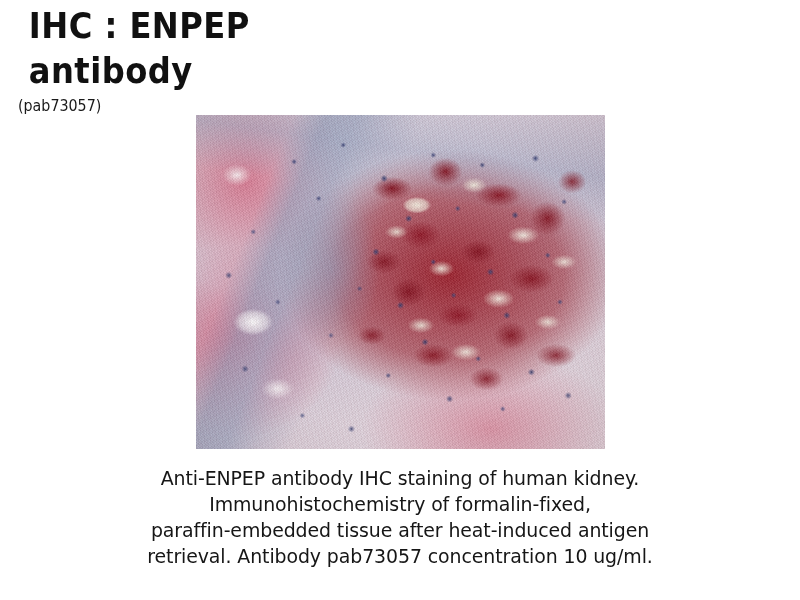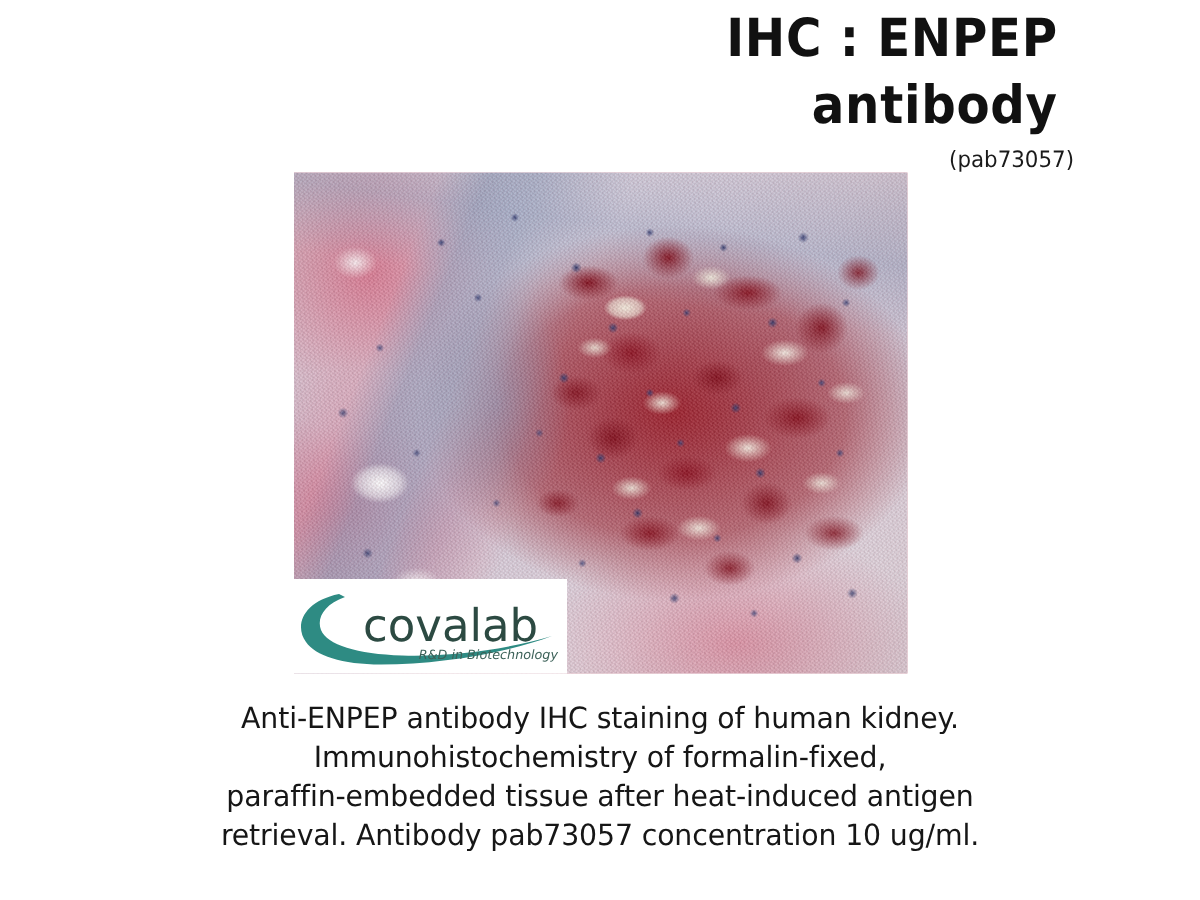--- a/index.html
+++ b/index.html
@@ -16,23 +16,23 @@
     position: relative;
     width: 800px;
     height: 600px;
     background: #ffffff;
   }
 
   
   .title-block {
     position: absolute;
     top: 0;
-    left: 14px;
+    left: 0;
     width: 720px;
-    text-align: right;
+    text-align: left;
   }
   .title-line {
     font-family: "DejaVu Sans", sans-serif;
     font-weight: bold;
     font-size: 35px;
     line-height: 45px;
     letter-spacing: 0.5px;
     color: #111111;
     margin: 0;
     transform: scaleX(0.92);
@@ -223,28 +223,20 @@
   <div class="micrograph">
     <div class="mg-layer mg-base"></div>
     <div class="mg-layer mg-interstitium"></div>
     <div class="mg-layer mg-capillaries"></div>
     <div class="mg-layer mg-lumina"></div>
     <div class="mg-layer mg-nuclei"></div>
     <div class="mg-layer mg-grain"></div>
     <div class="mg-layer mg-vignette"></div>
   </div>
 
-  <div class="logo-plate">
-    <svg class="logo-svg" viewBox="0 0 182 63">
-
-      <path d="M30 10 C 6 15, 0 31, 8 42 C 14 51, 32 57, 58 57 C 96 57, 140 50, 172 38 C 142 47, 104 52, 72 51 C 42 50, 22 44, 18 34 C 15 26, 20 17, 34 12 Z" fill="#2e8b83"></path>
-      <text x="46" y="41" font-family="'DejaVu Sans', sans-serif" font-size="30" fill="#2c4a42">covalab</text>
-      <text x="176" y="53" text-anchor="end" font-family="'DejaVu Sans', sans-serif" font-size="8.5" font-style="italic" fill="#3c6158">R&amp;D in Biotechnology</text>
-    </svg>
-  </div>
 
   <div class="caption">
     <p>Anti-ENPEP antibody IHC staining of human kidney.</p>
     <p>Immunohistochemistry of formalin-fixed,</p>
     <p>paraffin-embedded tissue after heat-induced antigen</p>
     <p>retrieval. Antibody pab73057 concentration 10 ug/ml.</p>
   </div>
 
 </div>
 

